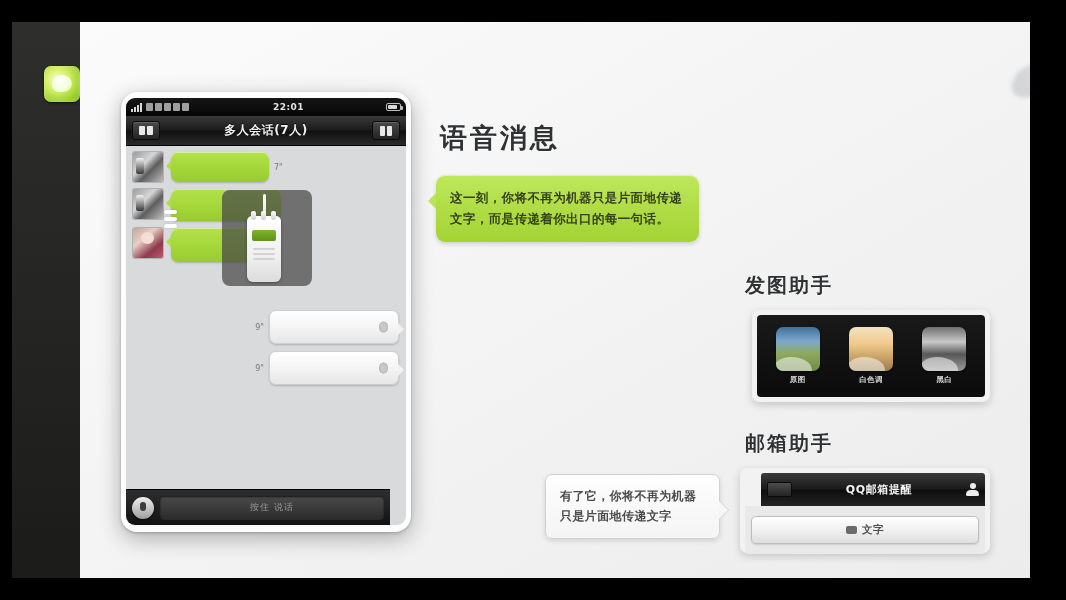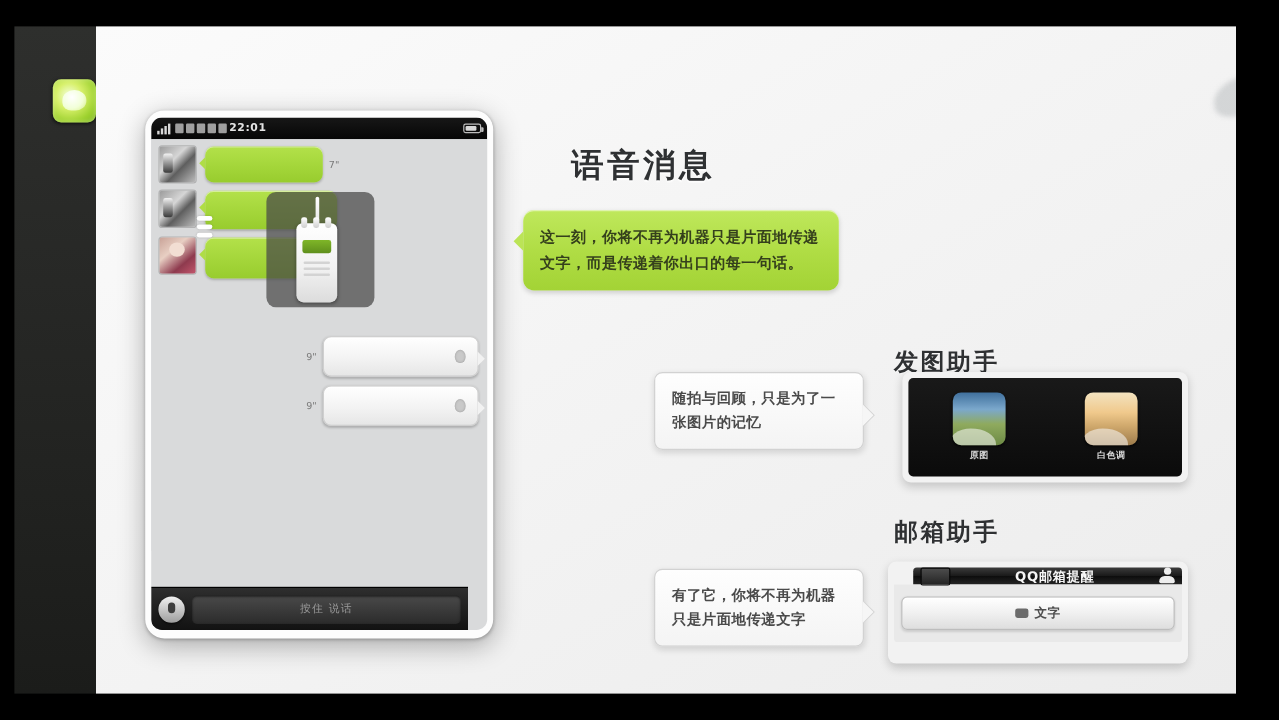--- a/index.html
+++ b/index.html
@@ -54,21 +54,21 @@
   .statusbar{
     height:18px; background:linear-gradient(180deg,#171717,#060606);
     display:flex; align-items:center; padding:0 5px; color:#cfcfcf;
     font-size:8px; letter-spacing:.4px;
   }
   .sb-sig{ display:flex; align-items:flex-end; gap:1px; margin-right:4px; }
   .sb-sig i{ display:block; width:2px; background:#d8d8d8; }
   .sb-sig i:nth-child(1){height:3px}.sb-sig i:nth-child(2){height:5px}
   .sb-sig i:nth-child(3){height:7px}.sb-sig i:nth-child(4){height:9px}
   .sb-ic{ width:7px; height:8px; background:#b9b9b9; border-radius:1px; margin-right:2px; opacity:.85;}
-  .sb-time{ flex:1; font-size:9px; color:#e4e4e4; font-weight:bold; letter-spacing:.5px;}
+  .sb-time{ flex:1; text-align:center; font-size:9px; color:#e4e4e4; font-weight:bold; letter-spacing:.5px;}
   .sb-batt{ width:15px; height:8px; border:1px solid #bdbdbd; border-radius:2px; position:relative;}
   .sb-batt::after{content:"";position:absolute;right:-3px;top:2px;width:2px;height:4px;background:#bdbdbd;border-radius:0 1px 1px 0;}
   .sb-batt i{position:absolute;left:1px;top:1px;bottom:1px;width:9px;background:#d9d9d9;border-radius:1px;display:block;}
 
   .navbar{
     height:30px; background:linear-gradient(180deg,#3a3a3a 0%,#1c1c1c 48%,#101010 52%,#2a2a2a 100%);
     display:flex; align-items:center; justify-content:space-between; padding:0 6px;
     border-bottom:1px solid #000;
   }
   .nav-btn{
@@ -156,21 +156,21 @@
     background:linear-gradient(180deg,#4a4a4a,#2b2b2b);
     box-shadow:inset 0 1px 2px rgba(0,0,0,.7);
     display:flex;align-items:center;justify-content:center;
     color:#9a9a9a;font-size:9px;letter-spacing:1px; filter:blur(.6px);}
 
   
   .sec-title{ font-size:27px; color:#2f3133; font-weight:bold; letter-spacing:3px;
     filter:blur(.45px); text-shadow:0 1px 1px rgba(255,255,255,.8); }
   .sec-title.sm{ font-size:20px; letter-spacing:2px; }
 
-  #voice-title{ position:absolute; left:360px; top:98px;margin-left:36px; }
+  #voice-title{ position:absolute; left:360px; top:98px; }
   #voice-bubble{
     position:absolute; left:356px; top:153px; width:263px; padding:13px 14px;
     background:linear-gradient(180deg,#bfe85c 0%,#b0dd45 50%,#a3d335 100%);
     border-radius:9px; box-shadow:0 2px 4px rgba(0,0,0,.16), inset 0 1px 0 rgba(255,255,255,.5);
     color:#35401c; font-size:12.5px; line-height:1.65; font-weight:bold;
     letter-spacing:.4px; filter:blur(.5px);
   }
   #voice-bubble::before{
     content:""; position:absolute; left:-8px; top:18px;
     border:8px solid transparent; border-right-color:#bbe456; border-left:0;
@@ -187,21 +187,21 @@
     content:""; position:absolute; right:-9px; top:26px;
     border:9px solid transparent; border-left-color:#f6f6f6; border-right:0;
   }
   .callout::before{
     content:""; position:absolute; right:-10px; top:26px;
     border:9px solid transparent; border-left-color:#d2d2d2; border-right:0;
   }
   #photo-callout{ left:465px; top:288px; width:175px; }
   #mail-callout{  left:465px; top:452px; width:175px; }
 
-  #photo-title{ position:absolute; left:665px; top:250px;margin-top:16px; }
+  #photo-title{ position:absolute; left:665px; top:250px; }
   #mail-title{  position:absolute; left:665px; top:408px; }
 
   
   #photo-widget{
     position:absolute; left:672px; top:288px; width:238px; height:92px;
     background:#f2f2f2; border-radius:7px; padding:5px;
     box-shadow:0 3px 8px rgba(0,0,0,.18);
   }
   .film{
     width:100%; height:100%; background:linear-gradient(180deg,#191919,#0b0b0b);
@@ -222,21 +222,21 @@
   .thumb .lbl{ margin-top:4px; font-size:7.5px; color:#d8d8d8; letter-spacing:.4px;
     filter:blur(.45px); font-weight:bold; }
 
   
   #mail-widget{
     position:absolute; left:660px; top:446px; width:250px; height:85px;
     background:#f2f2f2; border-radius:7px; padding:5px;
     box-shadow:0 3px 8px rgba(0,0,0,.18);
   }
   .mail-nav{
-    height:14px; background:linear-gradient(180deg,#3b3b3b 0%,#1a1a1a 48%,#0d0d0d 52%,#242424 100%);
+    height:33px; background:linear-gradient(180deg,#3b3b3b 0%,#1a1a1a 48%,#0d0d0d 52%,#242424 100%);
     border-radius:3px 3px 0 0; display:flex; align-items:center;
     justify-content:space-between; padding:0 6px;margin-left:16px;
   }
   .mail-back{ width:25px;height:15px;border-radius:2px;
     background:linear-gradient(180deg,#4c4c4c,#242424);
     border:1px solid #0a0a0a; }
   .mail-title{ color:#f5f5f5; font-size:11px; font-weight:bold; letter-spacing:.6px;
     filter:blur(.4px); }
   .mail-person{ width:13px;height:14px; position:relative; }
   .mail-person::before{content:"";position:absolute;left:4px;top:0;width:6px;height:6px;
@@ -281,20 +281,31 @@
           <span class="sb-ic"></span>
           <span class="sb-ic"></span>
           <span class="sb-ic"></span>
           <span class="sb-ic"></span>
           <span class="sb-time">22:01</span>
           <span class="sb-batt">
               <i></i>
             </span>
         </div>
 
+        <div class="navbar">
+          <div class="nav-btn">
+              <i class="gl"></i>
+              <i class="gl"></i>
+            </div>
+          <div class="nav-title">多人会话(7人)</div>
+          <div class="nav-btn people">
+              <i class="gl"></i>
+              <i class="gl"></i>
+            </div>
+        </div>
 
         <div class="chat">
 
           <div class="row">
             <div class="avatar av1"></div>
             <div class="bubble bub-green" style="width:98px;height:30px;"></div>
             <div class="dur">7"</div>
           </div>
 
           <div class="row">
@@ -344,32 +355,35 @@
           <div class="mic-btn"></div>
           <div class="hold">按住 说话</div>
         </div>
 
       </div>
     </div>
 
     <div class="sec-title" id="voice-title">语音消息</div>
     <div id="voice-bubble">这一刻，你将不再为机器只是片面地传递文字，而是传递着你出口的每一句话。</div>
 
-    <div class="callout" id="photo-callout">随拍与回顾，只是为了一张图片的记忆</div>
     <div class="sec-title sm" id="photo-title">发图助手</div>
 
     <div id="photo-widget">
       <div class="film">
         <div class="thumb t1">
           <div class="img"></div>
           <div class="lbl">原图</div>
         </div>
         <div class="thumb t2">
           <div class="img"></div>
           <div class="lbl">白色调</div>
+        </div>
+        <div class="thumb t4">
+          <div class="img"></div>
+          <div class="lbl">黑白</div>
         </div>
       </div>
     </div>
 
     <div class="callout" id="mail-callout">有了它，你将不再为机器只是片面地传递文字</div>
     <div class="sec-title sm" id="mail-title">邮箱助手</div>
 
     <div id="mail-widget">
       <div class="mail-nav">
         <div class="mail-back"></div>

